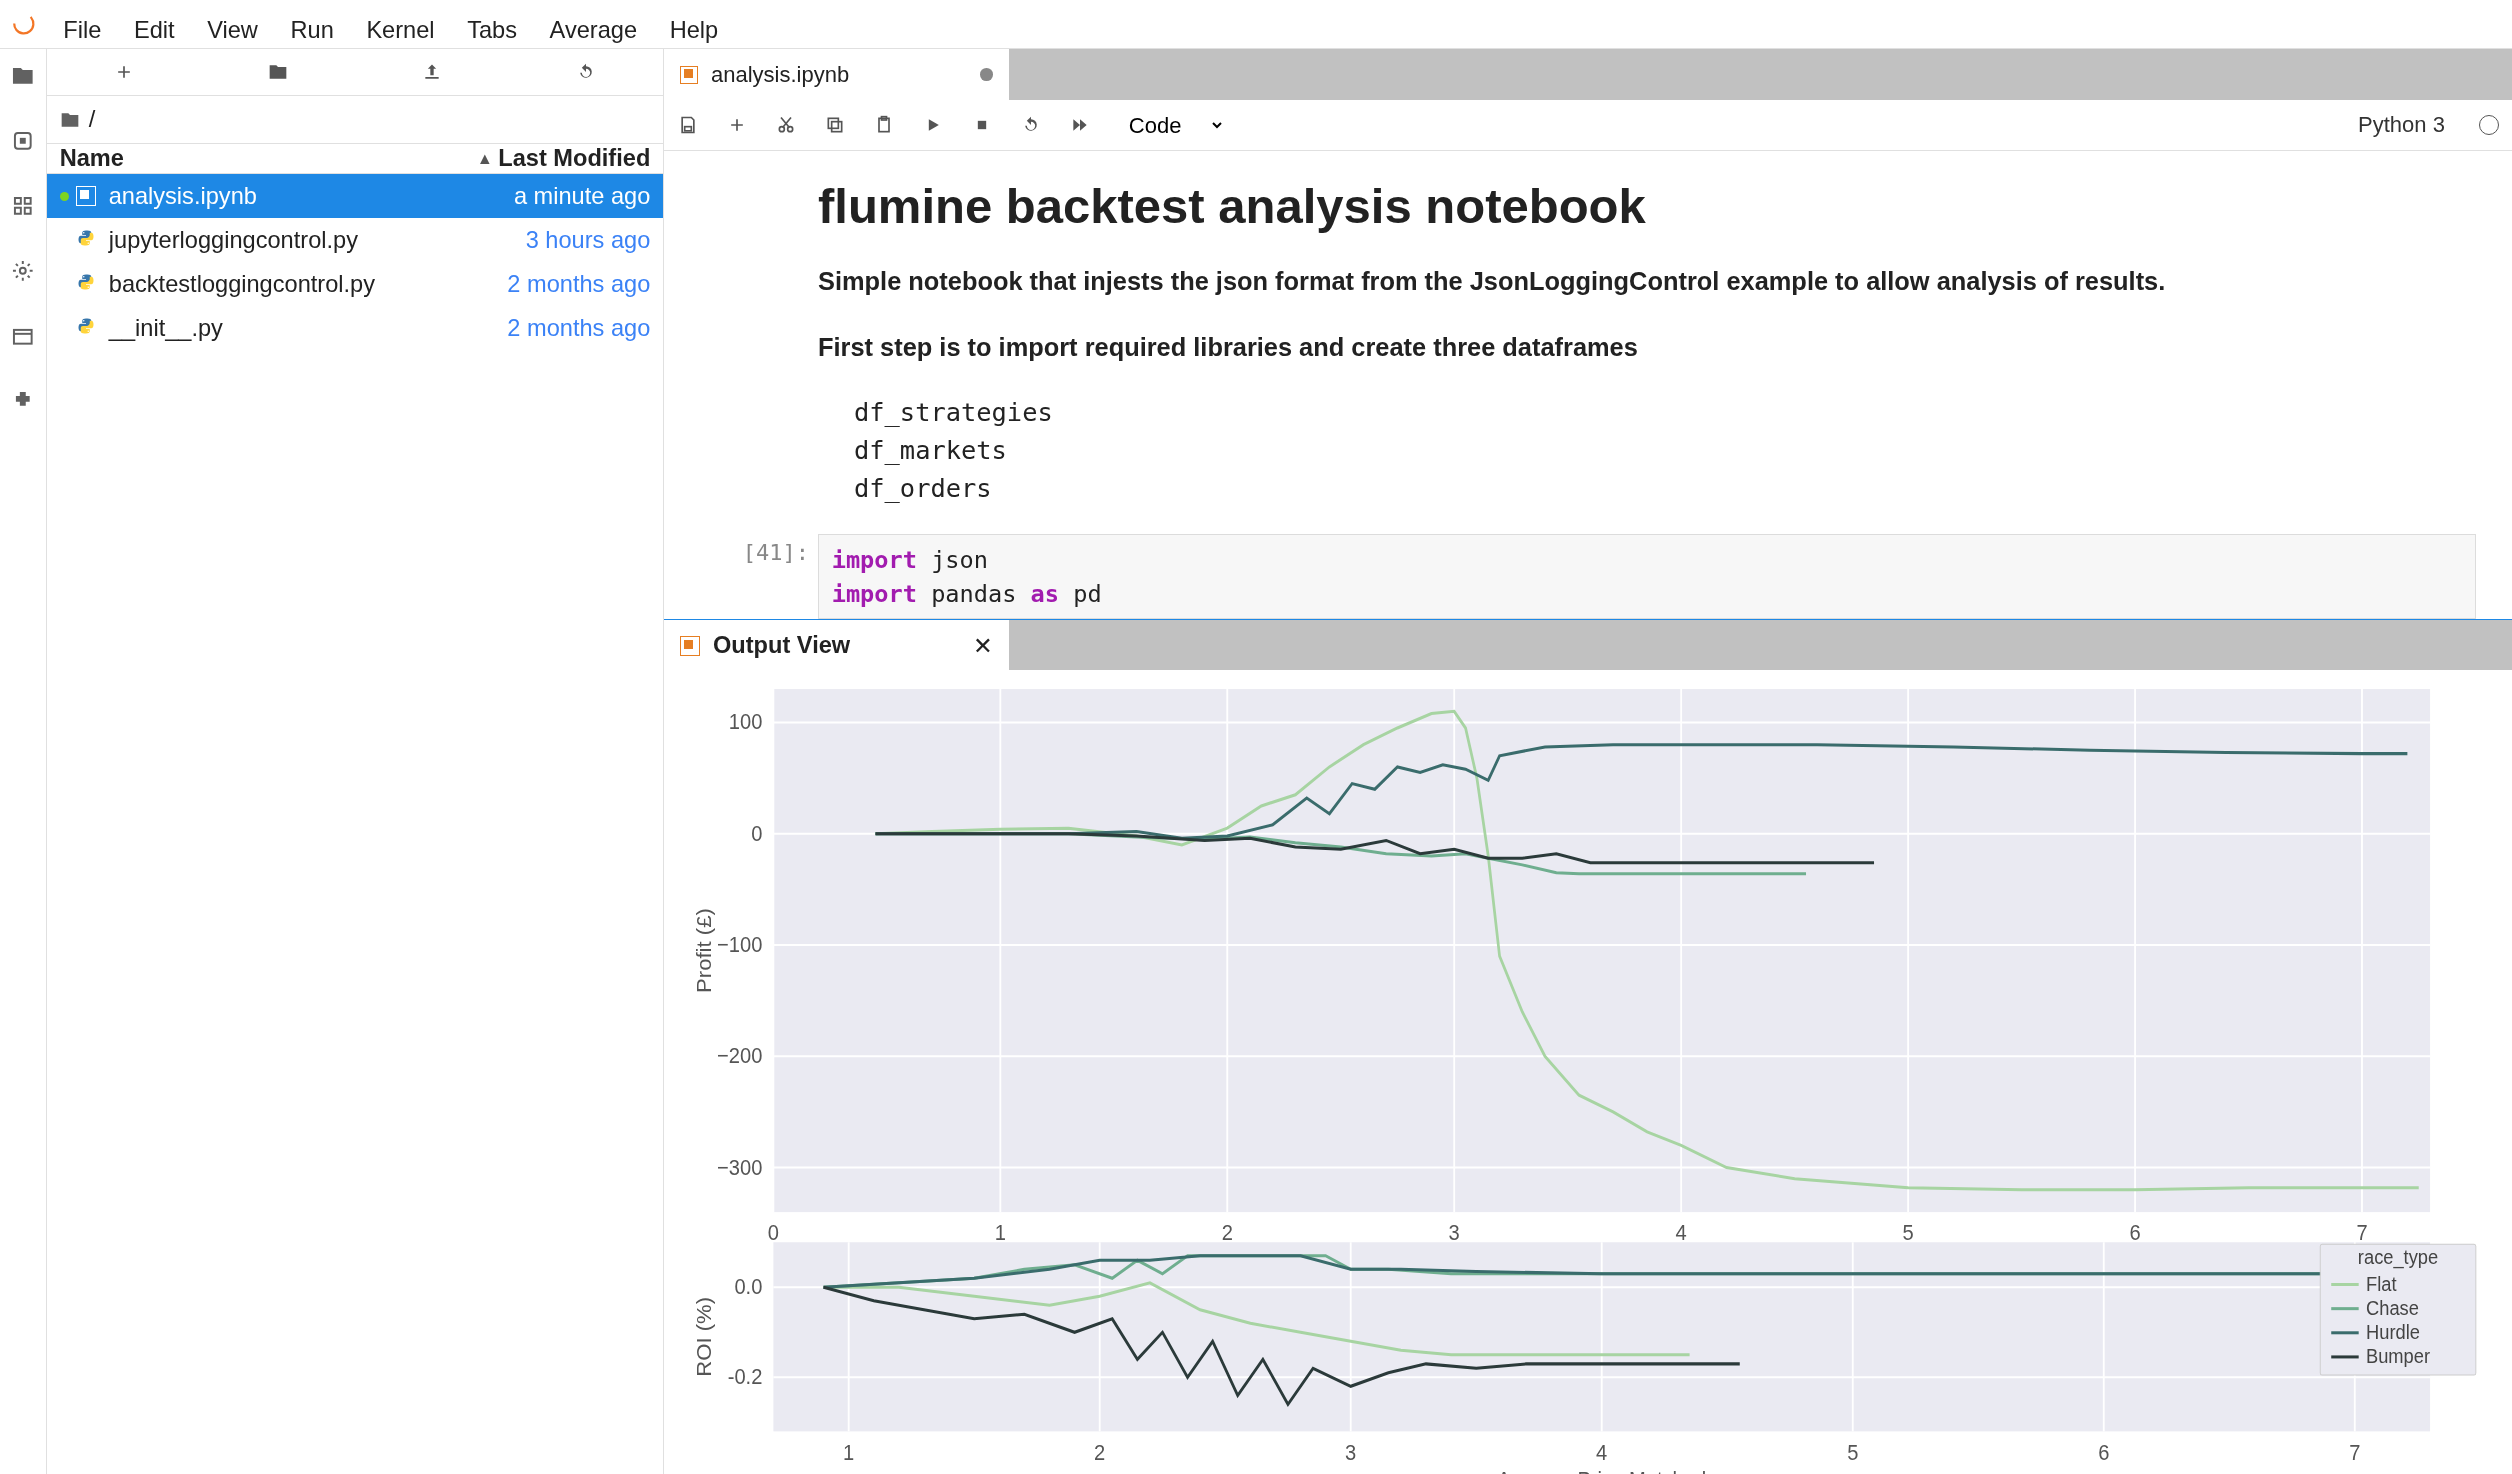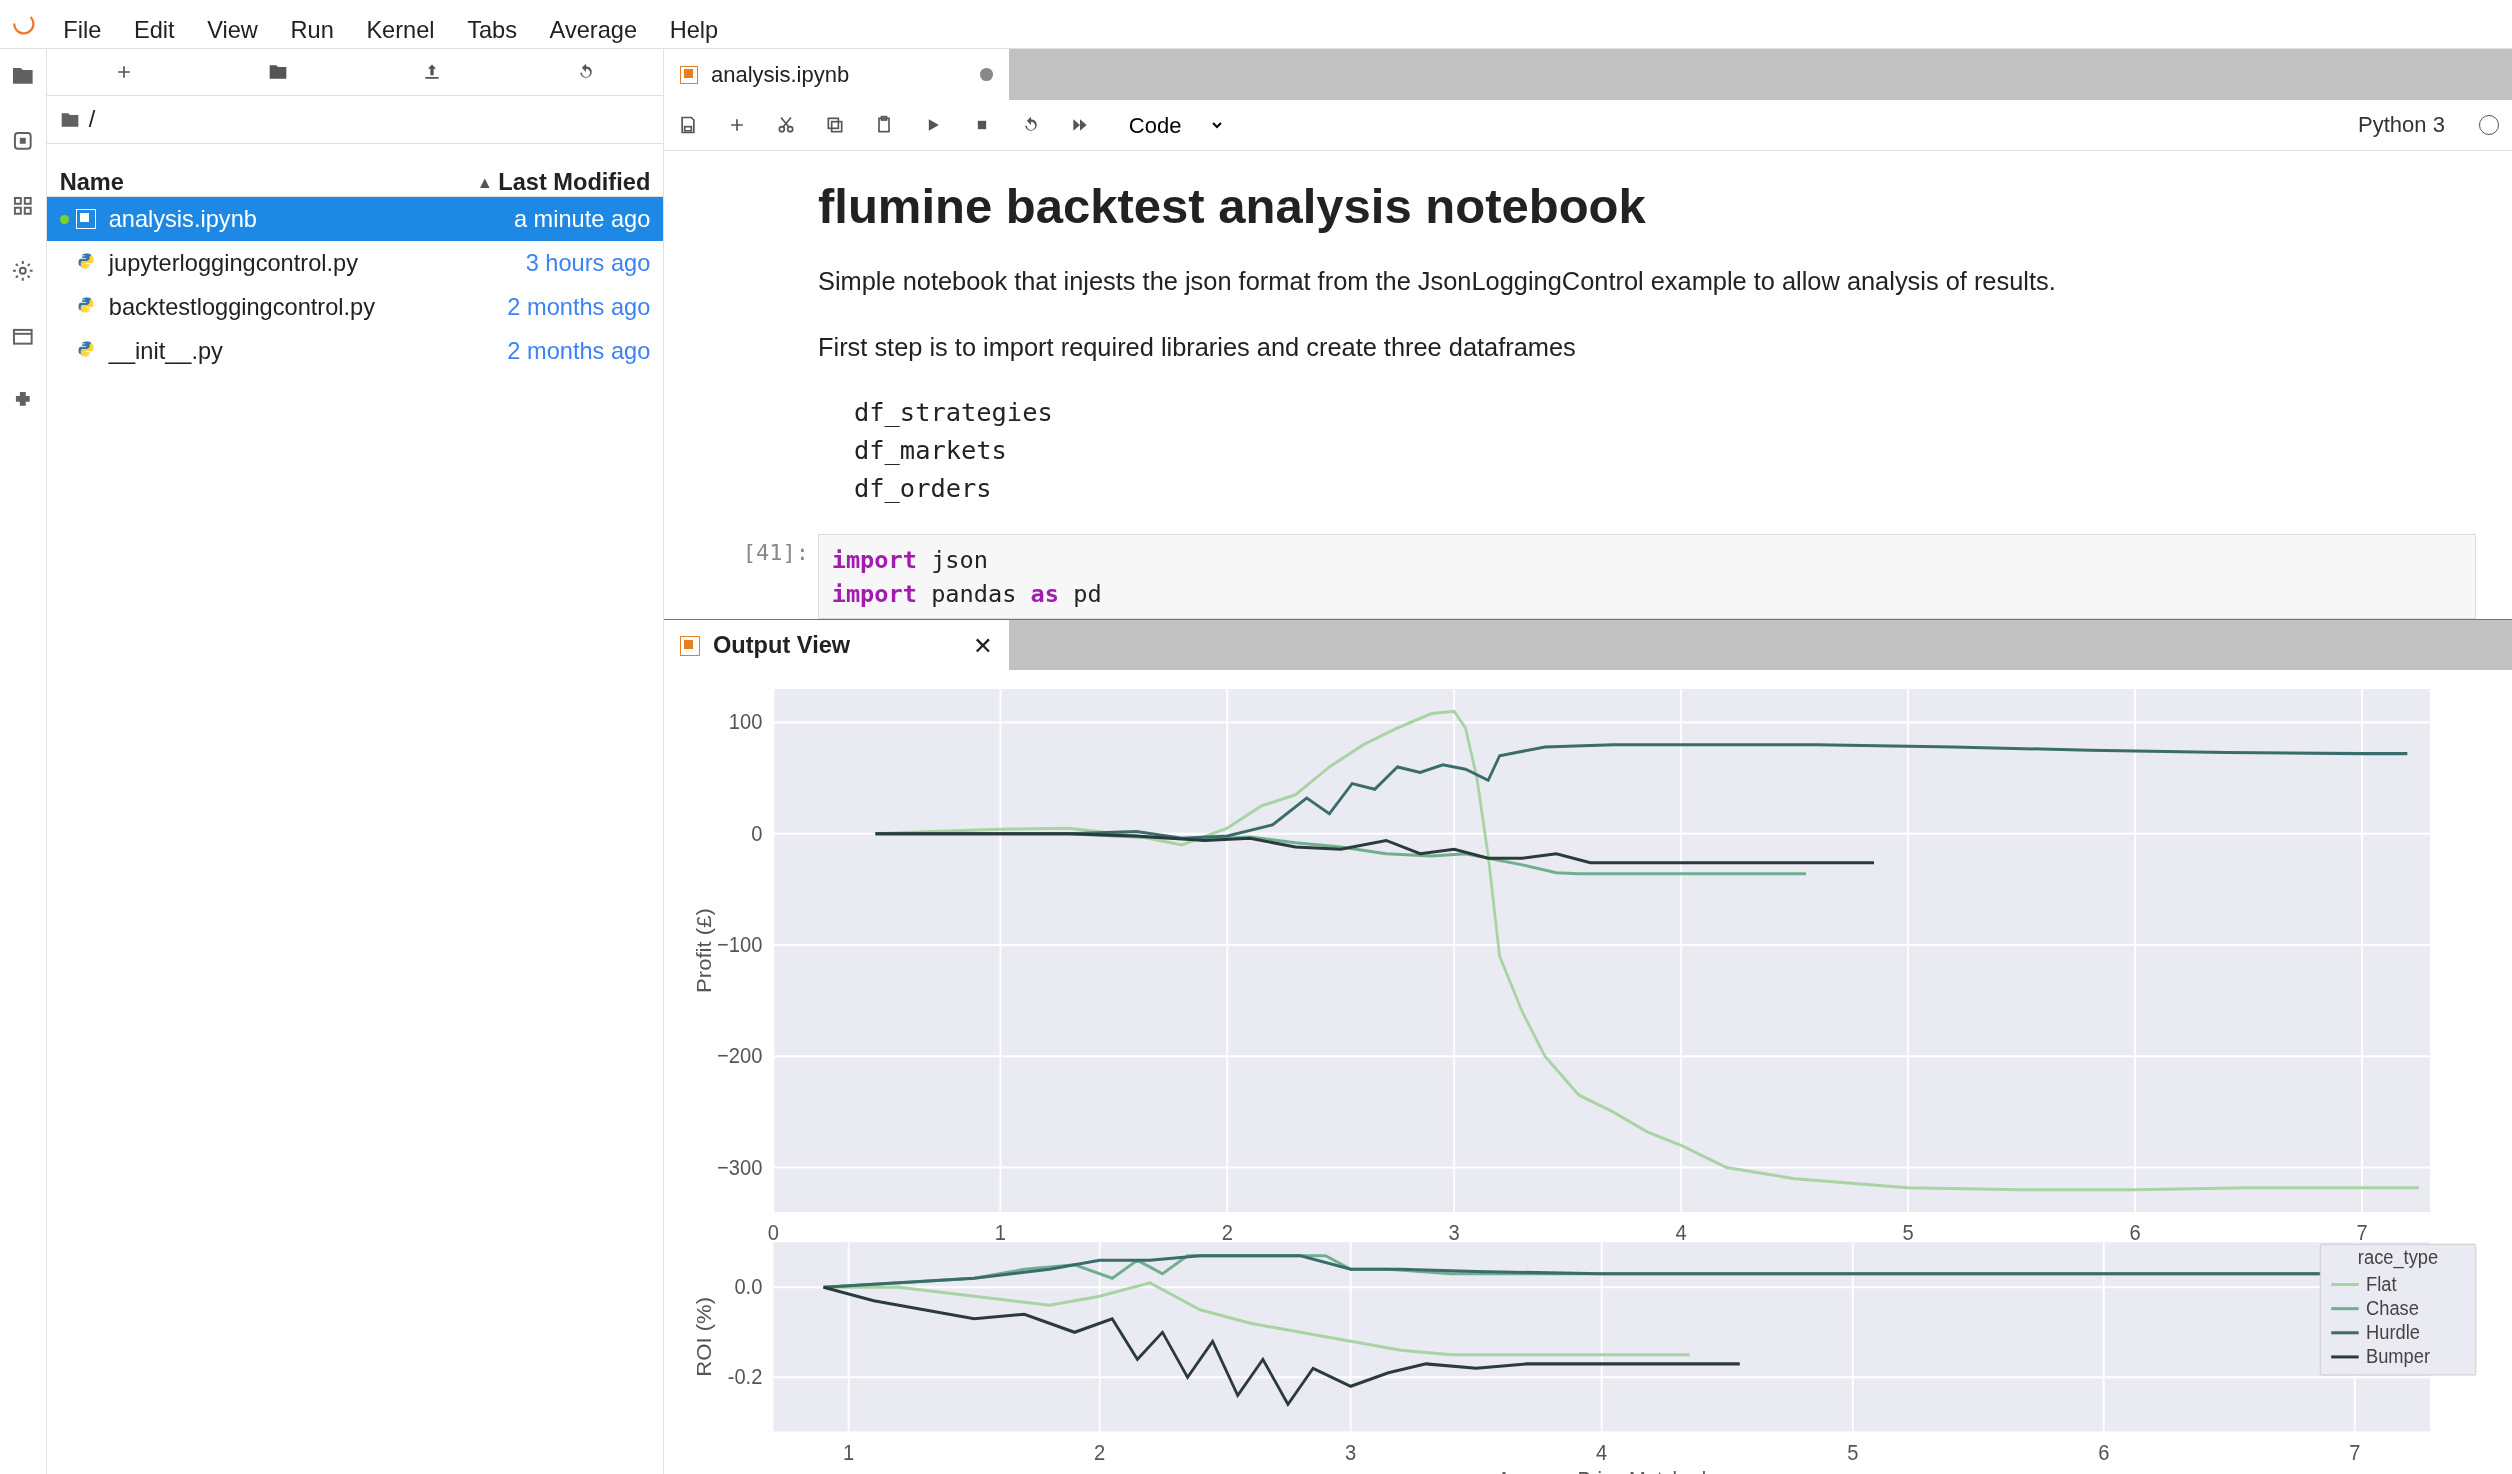--- a/index.html
+++ b/index.html
@@ -20,21 +20,21 @@
   .activity { width: 47px; border-right: 0.9px solid #e0e0e0; display:flex; flex-direction:column; align-items:center; padding-top: 12.7px; gap: 36px; }
   .activity-btn { width: 29px; height: 29px; display:flex; align-items:center; justify-content:center; color:#616161; cursor:pointer; }
   .activity-btn svg { width: 23.6px; height: 23.6px; fill: currentColor; }
 
   
   .sidebar { width: 617px; border-right: 0.9px solid #e0e0e0; display:flex; flex-direction:column; }
   .fb-toolbar { height: 47px; display:flex; align-items:center; justify-content:space-around; border-bottom: 0.9px solid #e0e0e0; }
   .fb-toolbar .tb-btn { width:36px; height:36px; display:flex;align-items:center;justify-content:center; color:#4a4a4a; cursor:pointer;}
   .fb-breadcrumb { height: 47px; display:flex; align-items:center; padding:0 12.7px; font-size: 23.6px; gap:9px;}
   .fb-breadcrumb svg { width:20px;height:20px; fill:#616161;}
-  .fb-header { height: 54px; display:flex; align-items:flex-end; border-top:0.9px solid #e0e0e0; border-bottom:0.9px solid #e0e0e0; padding:0 12.7px; font-size:23.6px;}
+  .fb-header { height: 31px; display:flex; align-items:center; border-top:0.9px solid #e0e0e0; border-bottom:0.9px solid #e0e0e0; padding:0 12.7px; font-size:23.6px;}
   .fb-header .col-name { flex:1; font-weight:600; }
   .fb-header .col-mod{ font-weight:600; display:flex; align-items:center; gap:5.4px;}
   .fb-row { height:44px; display:flex; align-items:center; padding:0 12.7px; font-size:23.6px; cursor:pointer; }
   .fb-row.selected { background:#1e88e5; color:#fff; }
   .fb-row .status-dot { width:9px;height:9px;border-radius:50%; margin-right:5.4px;}
   .fb-row.selected .status-dot{ background:#7ed321;}
   .fb-row .file-icon { width:23.6px;height:23.6px; margin-right:11px; display:flex;align-items:center;justify-content:center;}
   .fb-row .file-name { flex:1; }
   .fb-row .file-mod { color:#3b82f6; }
   .fb-row.selected .file-mod{ color:#fff;}
@@ -58,21 +58,21 @@
   .nbtoolbar .tb-ico{ width:23.6px;height:23.6px; color:#555; cursor:pointer; display:flex;align-items:center;justify-content:center;}
   .nbtoolbar .tb-ico svg{ width:20px;height:20px; fill:currentColor;}
   .nbtoolbar select{ font-size:22px; border:none; background:transparent; padding:3.6px 27px 3.6px 7.3px; cursor:pointer;}
   .nbtoolbar .spacer{ flex:1;}
   .kernel-name{ font-size:22px; color:#333; margin-right:9px;}
   .kernel-dot{ width:20px;height:20px;border:1.8px solid #555;border-radius:50%;}
 
   
   .nbcontent{ padding: 27px 36px 0 154px; overflow:hidden;}
   .nb-h1{ font-size:49px; font-weight:700; margin-bottom:27px;}
-  .nb-p{ font-size:25.4px; line-height:1.6; margin-bottom:25.4px;}
+  .nb-p{ font-size:25.4px; line-height:1.6; margin-bottom:25.4px;font-weight:bold;}
   .nb-pre{ font-family: ui-monospace,Menlo,monospace; font-size:25.4px; line-height:1.5; padding-left:36px; margin-bottom:27px;}
   .cell-code{ position:relative; margin-left:-100px;}
   .cell-prompt{ position:absolute; left:0; top:5.4px; width:91px; text-align:right; font-family:ui-monospace,monospace; font-size:22px; color:#888;}
   .cell-body{ margin-left:100px; background:#f7f7f7; border:0.9px solid #dcdcdc; padding:7.3px 12.7px; font-family:ui-monospace,Menlo,monospace; font-size:23.6px; line-height:1.45;}
   .kw{ color:#a21caf; font-weight:700;}
 
   
   .outtabstrip{ height:51px; background:#c1c1c1; display:flex; border-top:1.8px solid #1e88e5;}
   .outtab{ background:#fff; height:51px; display:flex;align-items:center; padding:0 16.3px; gap:12.7px; font-size:23.6px; font-weight:600; min-width:345px;}
   .outtab .close-x{ margin-left:auto; font-weight:400; font-size:23.6px; cursor:pointer;}

